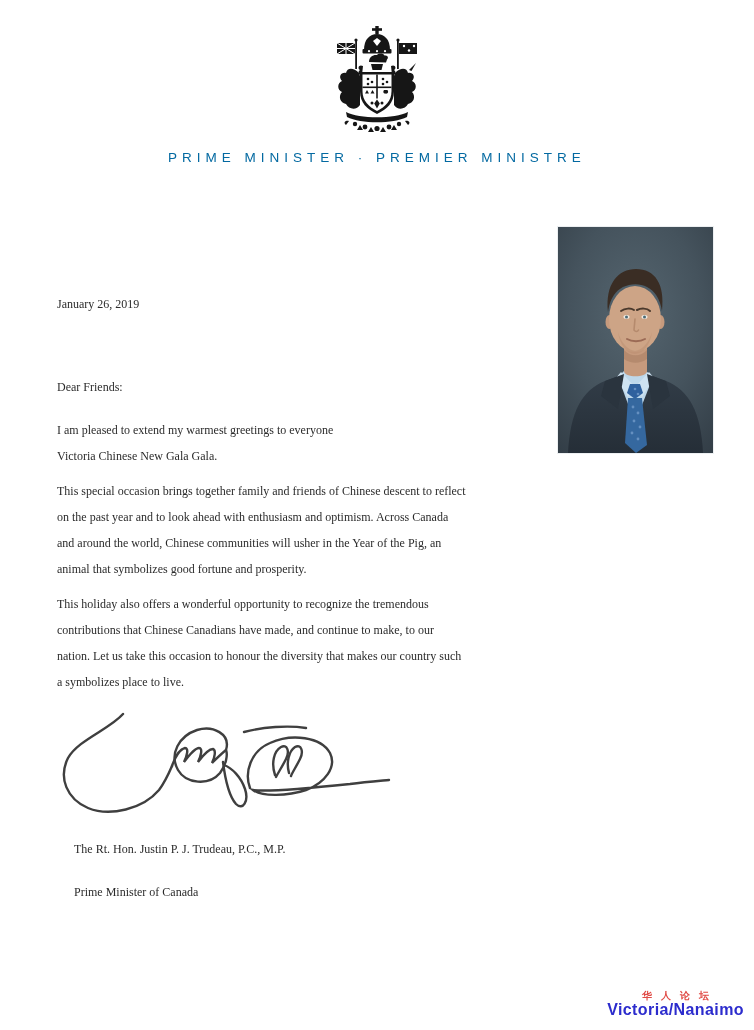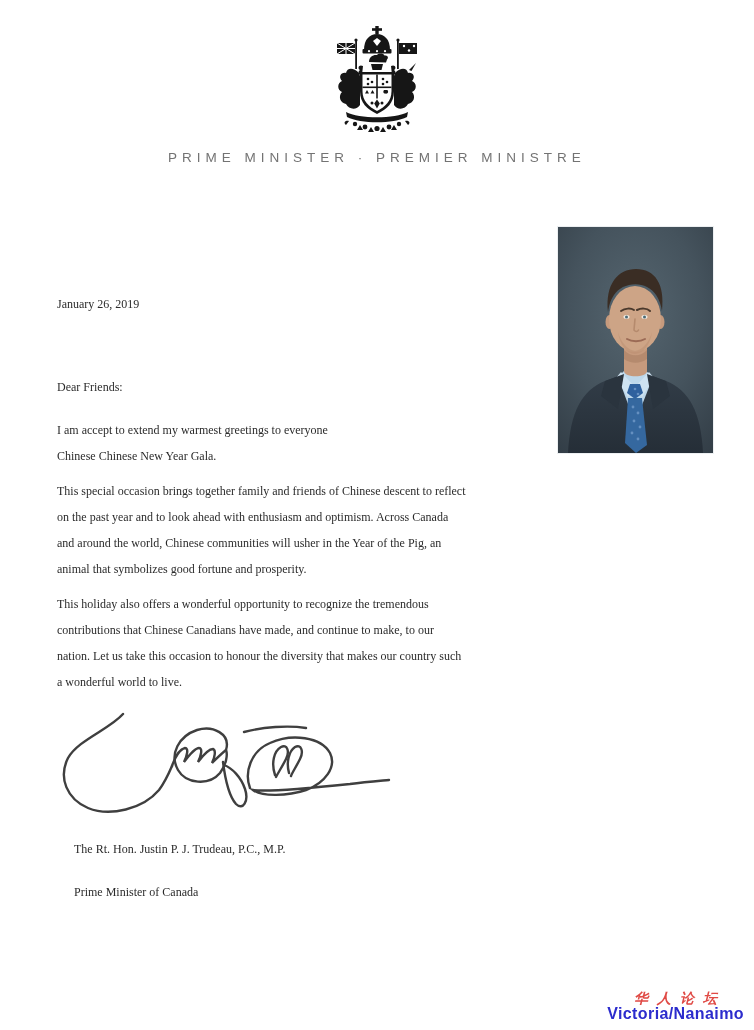--- a/index.html
+++ b/index.html
@@ -17,21 +17,21 @@
     position:absolute;top:26px;left:0;width:754px;
     text-align:center;
   }
   .arms{display:inline-block;line-height:0;}
   .lh-title{
     margin-top:10px;
     font-family:"Liberation Sans", sans-serif;
     font-size:13.5px;
     letter-spacing:5px;
     font-weight:500;
-    color:#737373;
+    color:#0369a1;
     white-space:nowrap;
   }
   
   .portrait{
     position:absolute;left:558px;top:227px;
     width:155px;height:226px;line-height:0;
     box-shadow:0 0 0 1px #eceff1;
   }
   
   .body-col{
@@ -46,21 +46,21 @@
   .sig-wrap{margin:0 0 16px -7px;line-height:0;}
   .signatory div{margin:17px;}
   
   .watermark{
     position:absolute;right:10px;top:991px;
     text-align:center;
     font-family:"Liberation Sans", sans-serif;
     font-weight:bold;
     line-height:1.05;
   }
-  .wm-cn{font-size:14px;letter-spacing:9px;text-indent:9px;font-style:italic;}
+  .wm-cn{font-size:10px;letter-spacing:9px;text-indent:9px;}
   .wm-en{font-size:16px;letter-spacing:.4px;}
 </style>
 </head>
 <body>
 
 <div class="page">
 
   <div class="letterhead">
     <span class="arms">
       <svg viewBox="0 0 96 110" width="96" height="110">
@@ -178,36 +178,36 @@
       <path d="M69 112 C74 115 82 115 87 112" stroke="#9b6a55" stroke-width="2" fill="none" stroke-linecap="round"></path>
       <path d="M60 105 C63 116 70 123 77 124 C84 123 91 116 94 105 C92 118 86 126 77 127 C68 126 62 118 60 105 Z" fill="#b98c6f" opacity="0.45"></path>
     </svg>
   </div>
 
   <div class="body-col">
     <div class="date-line">January 26, 2019</div>
     <div class="salutation">Dear Friends:</div>
 
     <div class="para">
-      <div>I am accept to extend my warmest greetings to everyone</div>
-      <div>Chinese Chinese New Year Gala.</div>
+      <div>I am pleased to extend my warmest greetings to everyone</div>
+      <div>Victoria Chinese New Gala Gala.</div>
     </div>
 
     <div class="para">
       <div>This special occasion brings together family and friends of Chinese descent to reflect</div>
       <div>on the past year and to look ahead with enthusiasm and optimism. Across Canada</div>
       <div>and around the world, Chinese communities will usher in the Year of the Pig, an</div>
       <div>animal that symbolizes good fortune and prosperity.</div>
     </div>
 
     <div class="para">
       <div>This holiday also offers a wonderful opportunity to recognize the tremendous</div>
       <div>contributions that Chinese Canadians have made, and continue to make, to our</div>
       <div>nation. Let us take this occasion to honour the diversity that makes our country such</div>
-      <div>a wonderful world to live.</div>
+      <div>a symbolizes place to live.</div>
     </div>
 
 
 
     <div class="sig-wrap">
       <svg viewBox="0 0 345 115" width="345" height="115">
         <g fill="none" stroke="#3f3f3f" stroke-width="2.4" stroke-linecap="round">
           <path d="M73 10 C60 25 28 36 18 54 C8 74 17 95 38 104 C60 113 93 105 109 86 C115 78 119 69 122 62"></path>
           <path d="M122 62 C125 53 130 45 135 44 C139 44 137 52 134 58 C140 50 145 44 149 44 C153 44 151 52 148 58 C154 50 159 45 163 45 C166 46 165 53 162 59 C167 54 171 50 176 46"></path>
           <path d="M176 46 C181 30 163 21 147 26 C129 32 119 50 128 66 C136 80 159 82 170 69 C176 61 178 51 176 46"></path>

